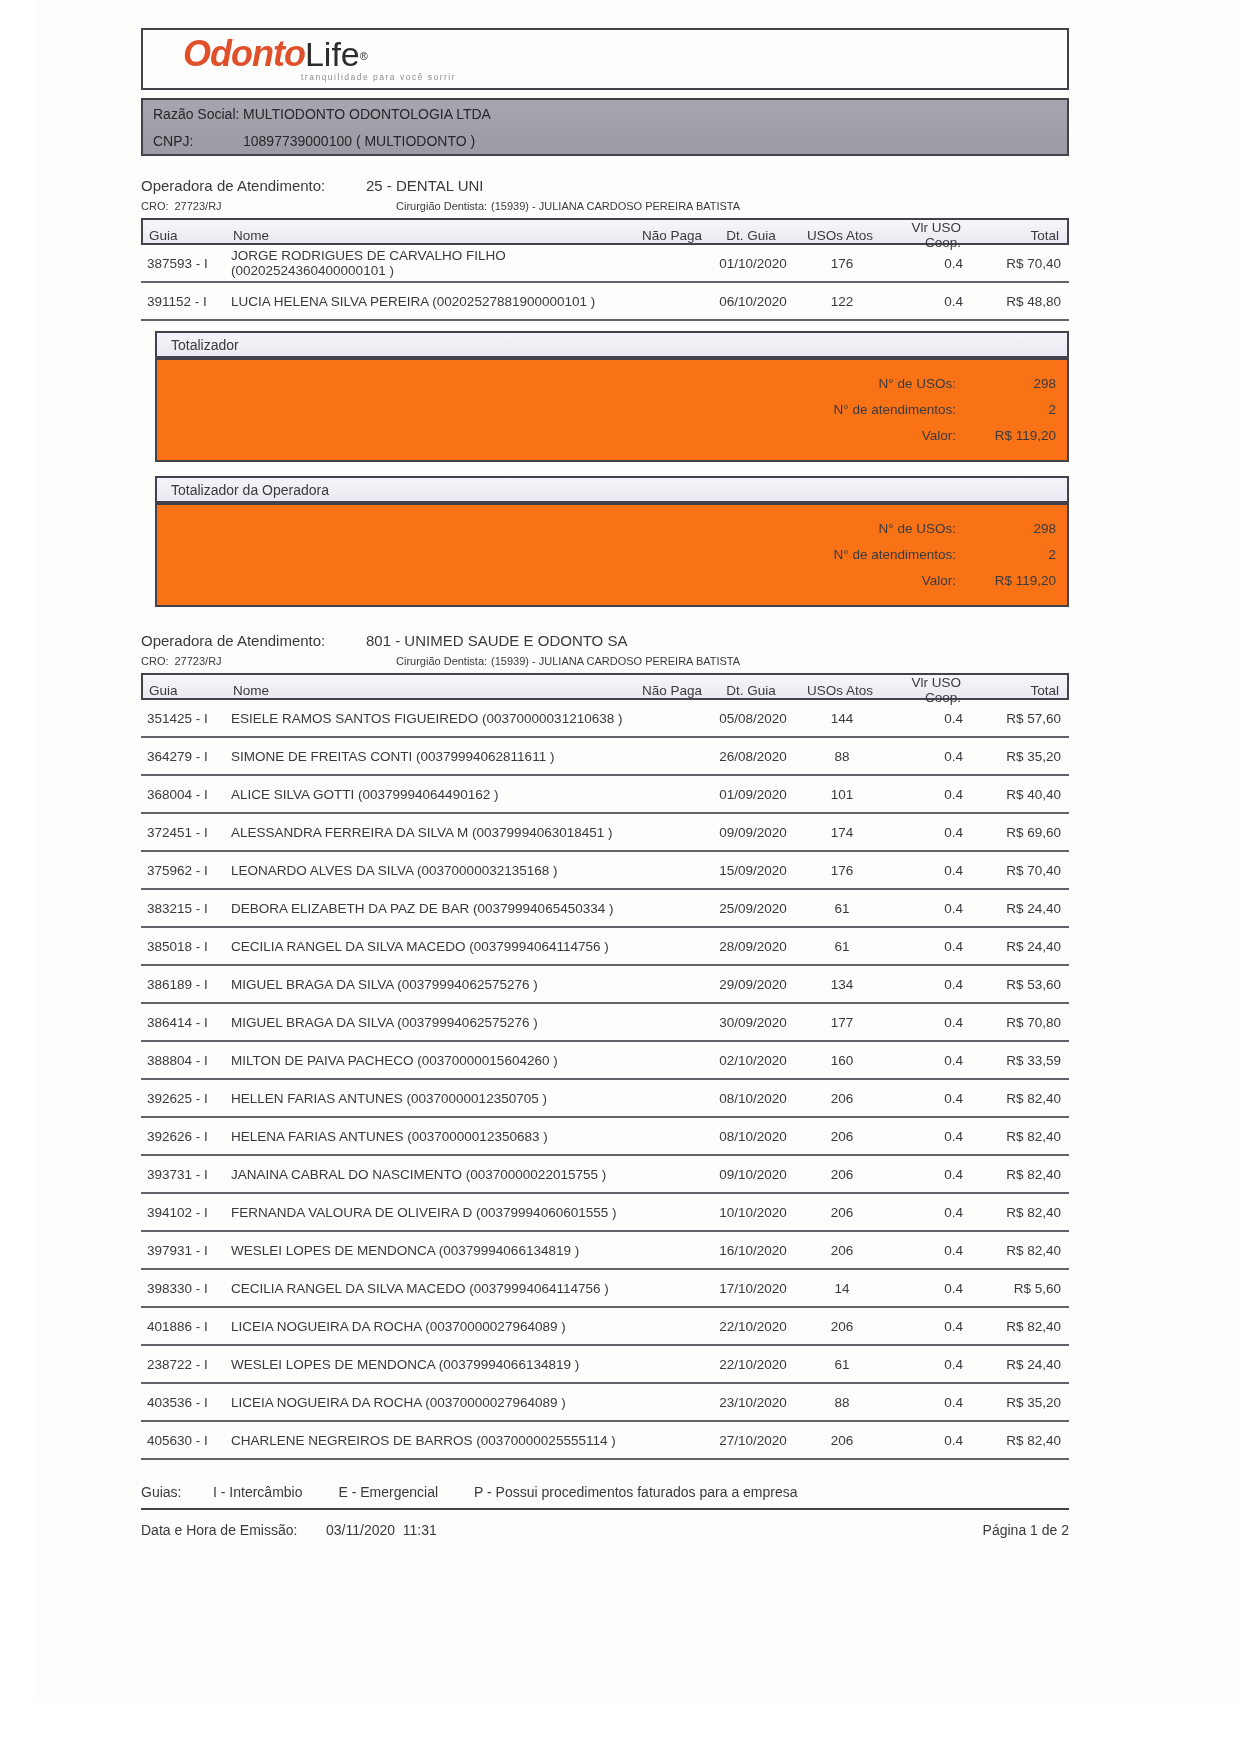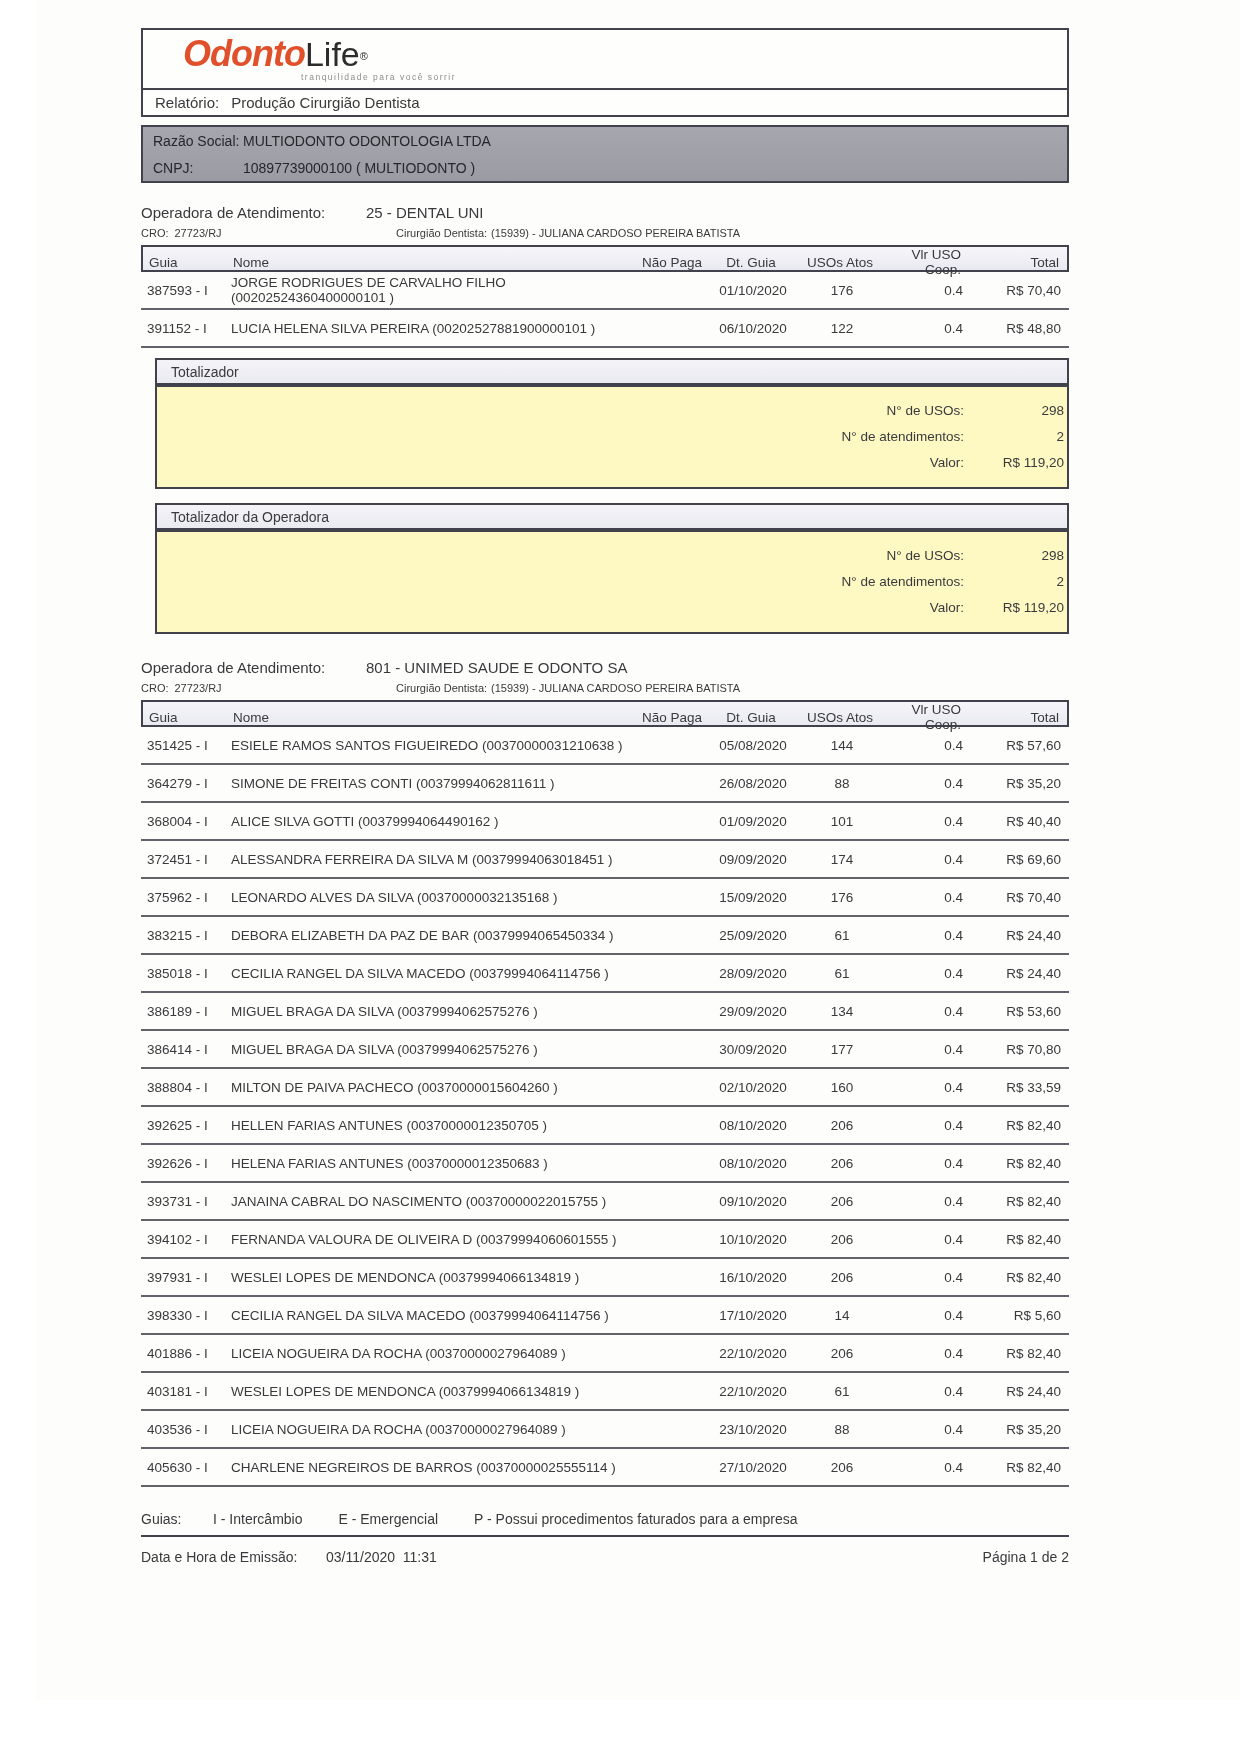--- a/index.html
+++ b/index.html
@@ -43,21 +43,21 @@
   .cell-r { text-align:right; padding-right:8px; }
   .c-nome { padding-left:14px; }
   .h-nome { padding-left:14px; }
   .c-vlr, .h-vlr { text-align:right; padding-right:14px; }
 
   
   .tot-box { margin-top:10px; margin-left:14px; }
   .tot-box.second { margin-top:14px; }
   .tot-title { border:2px solid #42424c; background:linear-gradient(180deg,#f3f3f8,#eaeaf1); height:27px;
                display:flex; align-items:center; padding-left:14px; font-size:14px; }
-  .tot-body { border:2px solid #42424c; border-top-width:2px; margin-top:0; padding:10px 3px 12px 0; background:#fef9c3; }
+  .tot-body { border:2px solid #42424c; border-top-width:2px; margin-top:0; padding:10px 11px 12px 0; background:#f97316; }
   .tot-row { display:flex; justify-content:flex-end; align-items:center; height:26px; font-size:13.5px; }
   .tot-label { text-align:right; }
   .tot-value { min-width:100px; text-align:right; }
 
   
   .footer { margin-top:18px; font-size:14px; }
   .important { line-height:1.55; max-width:920px; }
   .guias-line { margin-top:10px; display:flex; align-items:center; height:28px; }
   .guias-label { width:72px; }
   .guias-line .legend-item { margin-right:36px; }
@@ -73,24 +73,20 @@
 <div class="page">
   <div class="content">
 
     <div class="header-box">
       <div class="logo-row">
         <div class="logo">
           <span class="logo-odonto" style="color: rgb(224, 80, 42);">Odonto</span><span class="logo-life" style="color: rgb(44, 44, 44);">Life</span><span class="logo-reg">®</span>
           <div class="logo-tagline">tranquilidade para você sorrir</div>
         </div>
       </div>
-      <div class="hrow">
-        <span class="hlabel">Relatório:</span>
-        <span>Produção Cirurgião Dentista</span>
-      </div>
     </div>
 
     <div class="company-box">
       <div class="crow">
         <span class="clabel">Razão Social:</span>
         <span class="cvalue">MULTIODONTO ODONTOLOGIA LTDA</span>
       </div>
       <div class="crow">
         <span class="clabel">CNPJ:</span>
         <span class="cvalue">10897739000100 ( MULTIODONTO )</span>
@@ -362,21 +358,21 @@
     <span class="cell-l">401886 - I</span>
     <span class="cell-l c-nome">LICEIA NOGUEIRA DA ROCHA (00370000027964089 )</span>
     <span class="cell-c"></span>
     <span class="cell-c">22/10/2020</span>
     <span class="cell-c">206</span>
     <span class="c-vlr">0.4</span>
     <span class="cell-r">R$ 82,40</span>
   </div>
 
   <div class="trow">
-    <span class="cell-l">403181 - I</span>
+    <span class="cell-l">238722 - I</span>
     <span class="cell-l c-nome">WESLEI LOPES DE MENDONCA (00379994066134819 )</span>
     <span class="cell-c"></span>
     <span class="cell-c">22/10/2020</span>
     <span class="cell-c">61</span>
     <span class="c-vlr">0.4</span>
     <span class="cell-r">R$ 24,40</span>
   </div>
 
   <div class="trow">
     <span class="cell-l">403536 - I</span>

